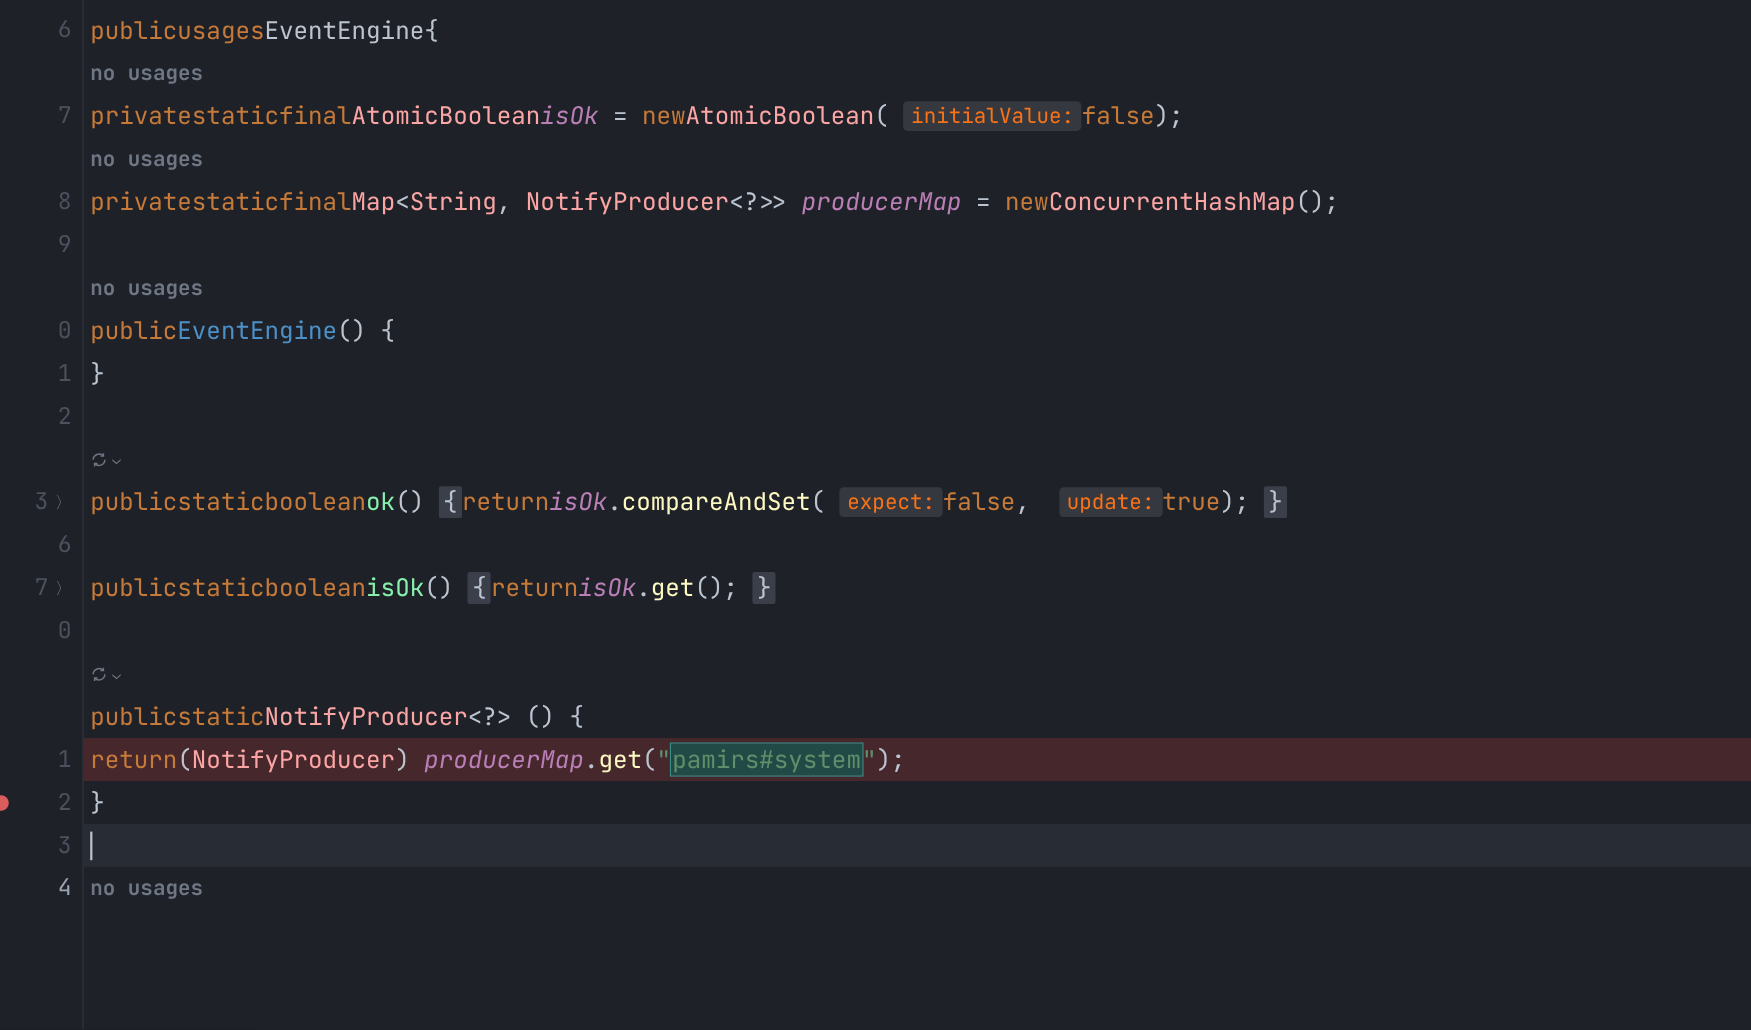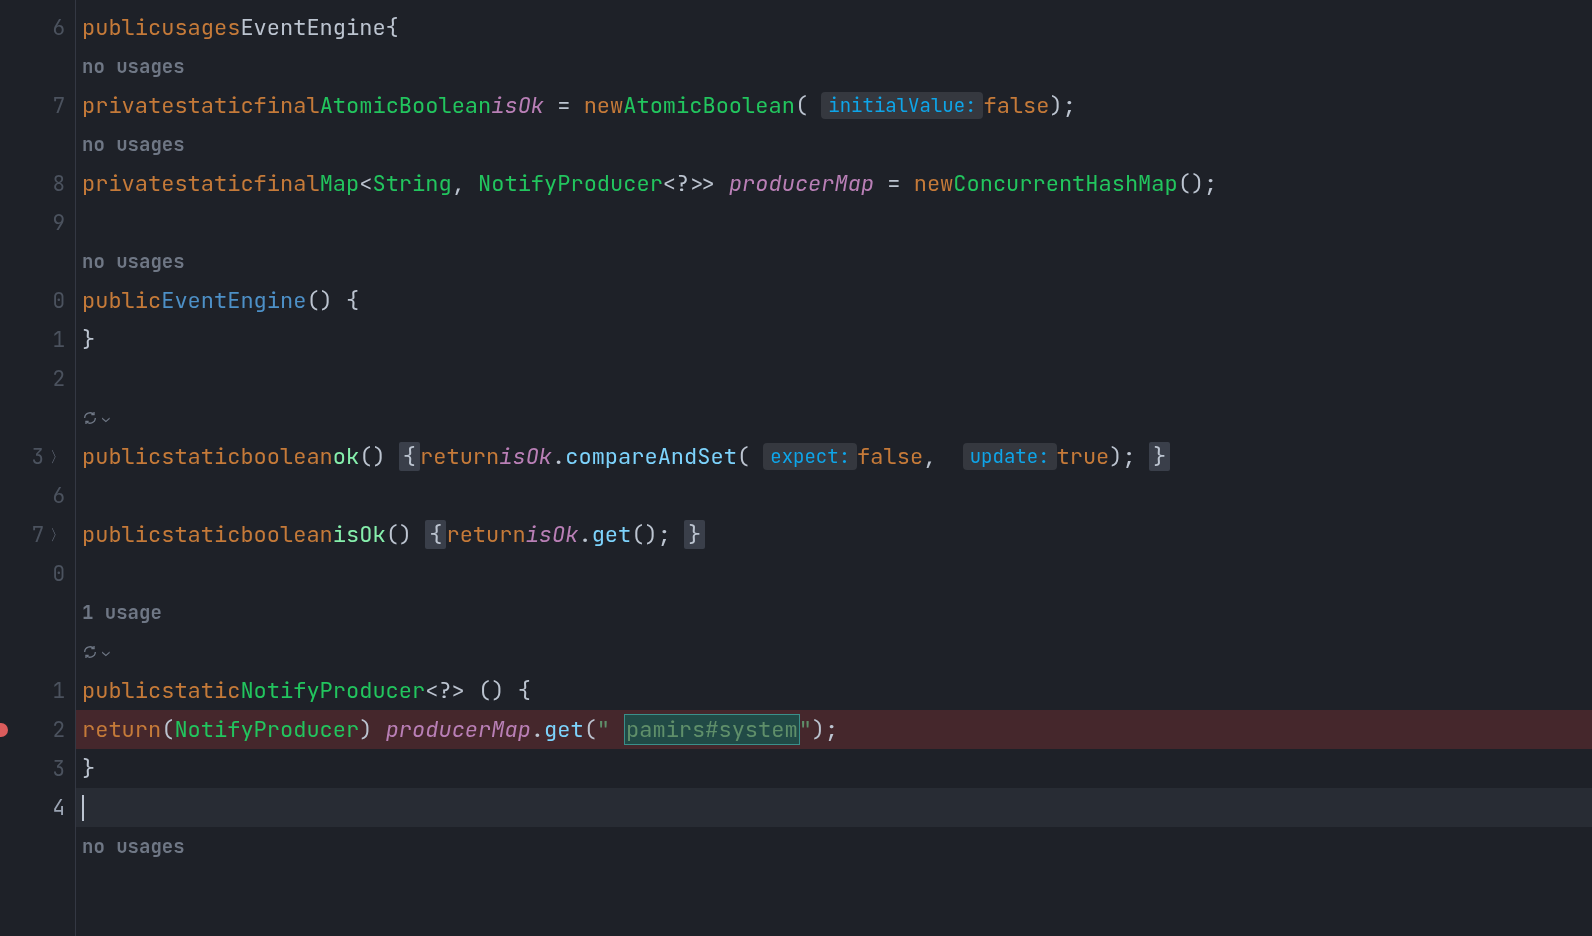--- a/index.html
+++ b/index.html
@@ -65,44 +65,43 @@
   .line.caret-bg { background: #282c34; }
   .caret {
     display: inline-block;
     width: 2px;
     height: 26px;
     background: #bcc4d0;
     vertical-align: middle;
   }
   
   .kw { color: #c57a39; }      
-  .type { color: #22c55e; }    
+  .type { color: #fca5a5; }    
   .cls { color: #bcc4d0; }     
   .mtd { color: #86efac; }     
   .ctor { color: #4d90c7; }
-  .call { color: #7dd3fc; }    
+  .call { color: #fef9c3; }    
   .field { color: #b97fb6; font-style: italic; }
   .punc { color: #bcc4d0; }
   .brace-dim { background: #3a3f4a; padding: 0 4px; border-radius: 2px; color: #bcc4d0;}
   .param-hint {
     background: #35383f;
-    color: #0ea5e9;
+    color: #f97316;
     padding: 1px 7px;
     border-radius: 4px;
     font-size: 19px;
     font-style: normal;
     text-align: right;
   }
   .str { color: #5f8f6a; }
   .str-sel {
     color: #5f8f6a;
     background: #214a46;
     outline: 1px solid #3a8f8a;
     padding: 0 1px;
-    margin-left: 15px;
   }
   .recycle {
     display: inline-flex;
     align-items: center;
     gap: 4px;
     color: #6f7785;
     font-size: 16px;
   }
   .recycle svg { width: 16px; height: 16px; }
   .chev { font-size: 13px; color: #6f7785; }
@@ -212,21 +211,20 @@
           </svg><span class="chev">⌄</span></span></div>
 
     <div class="line">    <span class="kw">public</span> <span class="kw">static</span> <span class="kw">boolean</span> <span class="mtd">ok</span><span class="punc">() </span><span class="brace-dim">{</span> <span class="kw">return</span> <span class="field">isOk</span><span class="punc">.</span><span class="call">compareAndSet</span><span class="punc">( </span><span class="param-hint">expect:</span> <span class="kw">false</span><span class="punc">,  </span><span class="param-hint">update:</span> <span class="kw">true</span><span class="punc">); </span><span class="brace-dim">}</span></div>
 
     <div class="line"></div>
 
     <div class="line">    <span class="kw">public</span> <span class="kw">static</span> <span class="kw">boolean</span> <span class="mtd">isOk</span><span class="punc">() </span><span class="brace-dim">{</span> <span class="kw">return</span> <span class="field">isOk</span><span class="punc">.</span><span class="call">get</span><span class="punc">(); </span><span class="brace-dim">}</span></div>
 
     <div class="line"></div>
 
-    <div class="line hint">    <span>1 usage</span></div>
 
     <div class="line hint">    <span class="recycle"><svg viewBox="0 0 24 24" fill="none" stroke="#6f7785" stroke-width="2">
             <path d="M4 12a8 8 0 0 1 14-5M20 12a8 8 0 0 1-14 5"></path>
             <path d="M18 3v4h-4M6 21v-4h4"></path>
           </svg><span class="chev">⌄</span></span></div>
 
     <div class="line">    <span class="kw">public</span> <span class="kw">static</span> <span class="type">NotifyProducer</span><span class="punc">&lt;?&gt; </span><span class="punc">() {</span></div>
 
     <div class="line error-bg">        <span class="kw">return</span> <span class="punc">(</span><span class="type">NotifyProducer</span><span class="punc">) </span><span class="field">producerMap</span><span class="punc">.</span><span class="call">get</span><span class="punc">(</span><span class="str">"</span><span class="str-sel">pamirs#system</span><span class="str">"</span><span class="punc">);</span></div>
 

